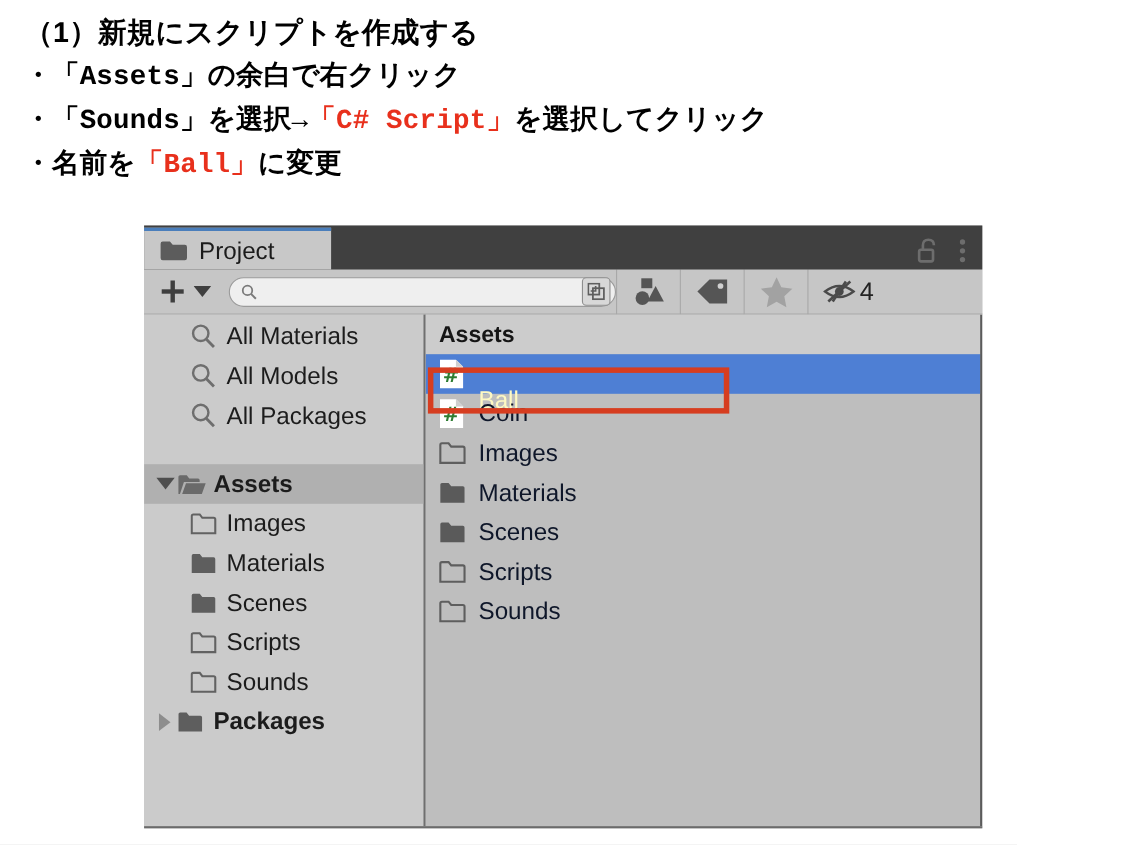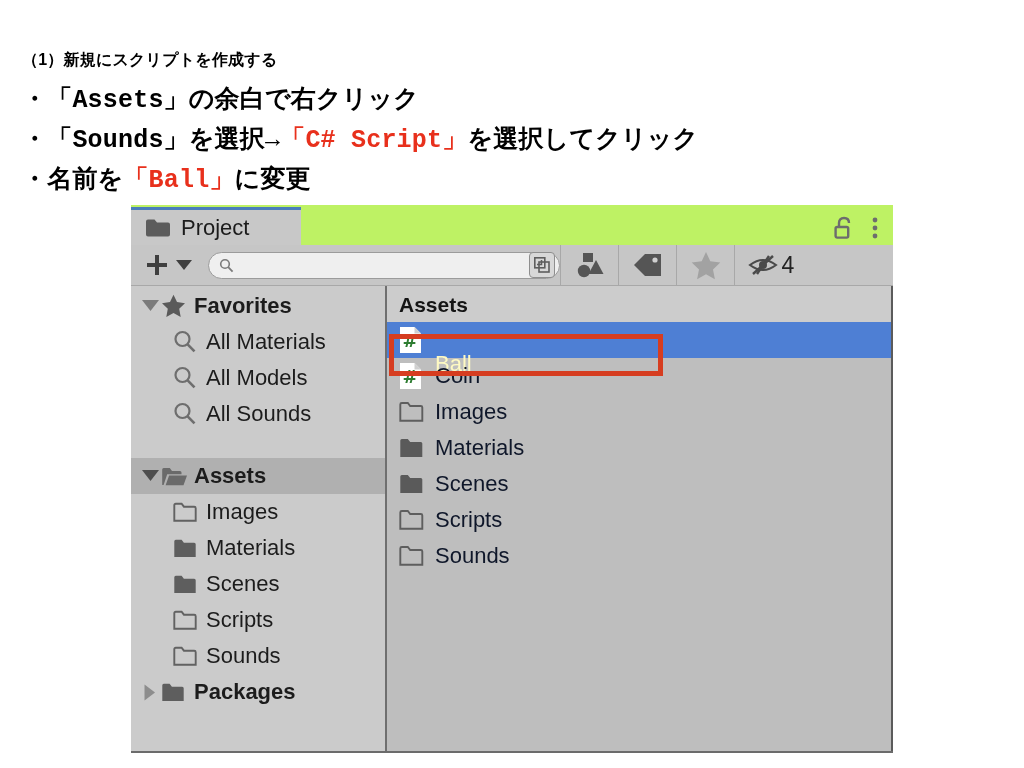--- a/index.html
+++ b/index.html
@@ -23,23 +23,22 @@
     top: 8px;
     width: 980px;
   }
   .instr-line {
     font-weight: bold;
     color: #000000;
     letter-spacing: 0.2px;
     white-space: nowrap;
   }
   .instr-title {
-    font-size: 16px;
+    font-size: 26px;
     line-height: 42px;
-    margin-top: 31px;
   }
   .instr-bullet {
     font-size: 25px;
     line-height: 40px;
     font-family: Liberation Mono, monospace;
   }
   .accent {
     color: #e8301c;
     text-align: right;
   }
@@ -52,21 +51,21 @@
     width: 762px;
     height: 548px;
     background: #c4c4c4;
     box-sizing: border-box;
   }
 
   
   .tab-strip {
     position: relative;
     height: 40px;
-    background: #bef264;
+    background: #404040;
     display: flex;
     align-items: flex-end;
     justify-content: center;
   }
   .tab {
     position: relative;
     height: 38px;
     min-width: 170px;
     background: #c8c8c8;
     display: flex;
@@ -391,33 +390,20 @@
         </svg>
       </span>
       <span class="hidden-count">4</span>
     </div>
   </div>
 
   <div class="panel-body">
 
     <div class="pane-left">
 
-      <div class="tree-row">
-        <span class="tree-arrow">
-          <svg width="17" height="12" viewBox="0 0 17 12">
-              <path d="M0 0 L17 0 L8.5 11 Z" fill="#7b7b7b"></path>
-            </svg>
-        </span>
-        <span class="tree-icon">
-          <svg width="25" height="24" viewBox="0 0 25 24">
-            <path d="M12.5 0.7 L16 8 L24 9.2 L18.2 14.8 L19.7 23 L12.5 19 L5.3 23 L6.8 14.8 L1 9.2 L9 8 Z" fill="#5a5a5a"></path>
-          </svg>
-        </span>
-        <span class="tree-label bold">Favorites</span>
-      </div>
 
       <div class="tree-row">
         <span class="tree-indent"></span>
         <span class="tree-icon">
           <svg width="24" height="24" viewBox="0 0 24 24">
             <circle cx="9.5" cy="9" r="7" fill="none" stroke="#6e6e6e" stroke-width="2.2"></circle>
             <line x1="14.6" y1="14.4" x2="21.5" y2="21.4" stroke="#6e6e6e" stroke-width="2.6"></line>
           </svg>
         </span>
         <span class="tree-label">All Materials</span>
@@ -435,21 +421,21 @@
       </div>
 
       <div class="tree-row">
         <span class="tree-indent"></span>
         <span class="tree-icon">
           <svg width="24" height="24" viewBox="0 0 24 24">
             <circle cx="9.5" cy="9" r="7" fill="none" stroke="#6e6e6e" stroke-width="2.2"></circle>
             <line x1="14.6" y1="14.4" x2="21.5" y2="21.4" stroke="#6e6e6e" stroke-width="2.6"></line>
           </svg>
         </span>
-        <span class="tree-label">All Sounds</span>
+        <span class="tree-label">All Packages</span>
       </div>
 
       <div class="section-gap"></div>
 
       <div class="tree-row selected-dim">
         <span class="tree-arrow">
           <svg width="17" height="12" viewBox="0 0 17 12">
               <path d="M0 0 L17 0 L8.5 11 Z" fill="#4e4e4e"></path>
             </svg>
         </span>

